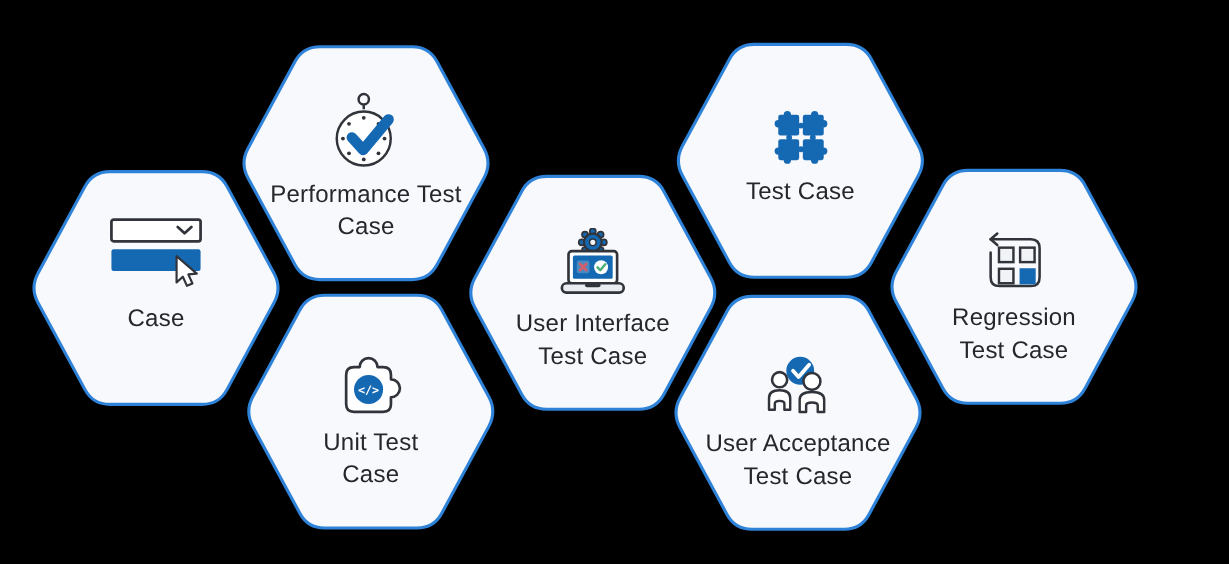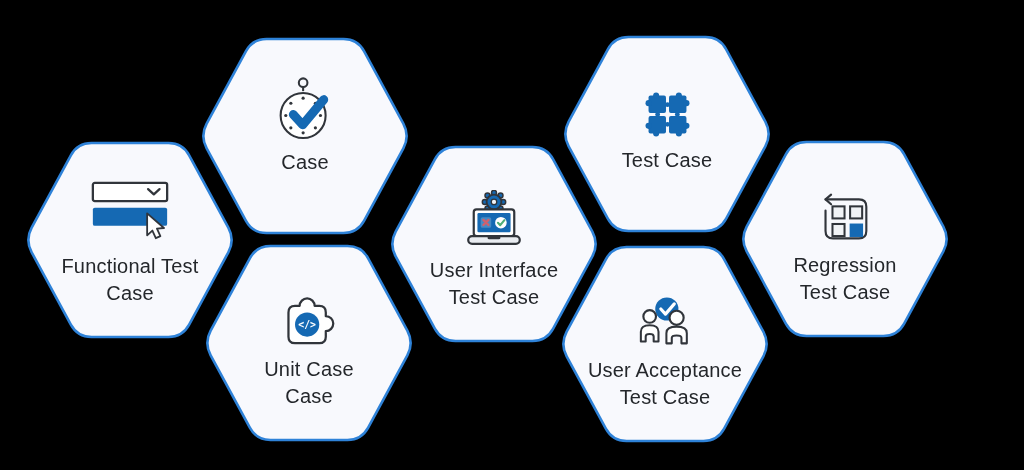--- a/index.html
+++ b/index.html
@@ -73,21 +73,20 @@
     <div class="hex-content">
       <div class="hex-icon">
           <svg width="80" height="64" viewBox="0 0 84 67">
     <rect x="3" y="3" width="78" height="19" rx="2" fill="#fff" stroke="#31353b" stroke-width="2.4"></rect>
     <path d="M61 9.5 L67 15 L73 9.5" fill="none" stroke="#31353b" stroke-width="2.4" stroke-linecap="round" stroke-linejoin="round"></path>
     <rect x="3" y="29" width="78" height="19" rx="2" fill="#1569b3"></rect>
     <path d="M60 35 v23 l5.5 -5 l3.6 8 l4.8 -2.1 l-3.6 -7.9 l7.4 -0.7 Z" fill="#fff" stroke="#31353b" stroke-width="1.9" stroke-linejoin="round"></path>
   </svg>
         </div>
       <div class="hex-label">
-        <div class="label-line1">Functional Test</div>
         <div class="label-line2">Case</div>
       </div>
     </div>
   </div>
     <div class="hex hex-performance">
     <svg class="hex-bg" viewBox="0 0 216 200">
       <path d="M 69.5 3 L 146.5 3 Q 160.5 3 167.16 15.31 L 206.34 87.69 Q 213 100 206.34 112.31
                L 167.16 184.69 Q 160.5 197 146.5 197 L 69.5 197 Q 55.5 197 48.84 184.69
                L 9.66 112.31 Q 3 100 9.66 87.69 L 48.84 15.31 Q 55.5 3 69.5 3 Z" style="fill:#f8f9fd;stroke:#2e82d8;stroke-width:2.6"></path>
     </svg>
@@ -104,40 +103,41 @@
               <circle cx="16.9" cy="55.1" r="1.7"></circle>
       <circle cx="11.5" cy="42" r="1.7"></circle>
               <circle cx="16.9" cy="28.9" r="1.7"></circle>
       <circle cx="30" cy="23.5" r="1.7"></circle>
               <circle cx="43.1" cy="28.9" r="1.7"></circle>
     </g>
     <path d="M19.5 41 L29.5 52 L52 25" fill="none" stroke="#1569b3" stroke-width="9.5" stroke-linecap="round" stroke-linejoin="round"></path>
   </svg>
         </div>
       <div class="hex-label">
+        <div class="label-line1">Performance Test</div>
         <div class="label-line2">Case</div>
       </div>
     </div>
   </div>
     <div class="hex hex-unit">
     <svg class="hex-bg" viewBox="0 0 216 200">
       <path d="M 69.5 3 L 146.5 3 Q 160.5 3 167.16 15.31 L 206.34 87.69 Q 213 100 206.34 112.31
                L 167.16 184.69 Q 160.5 197 146.5 197 L 69.5 197 Q 55.5 197 48.84 184.69
                L 9.66 112.31 Q 3 100 9.66 87.69 L 48.84 15.31 Q 55.5 3 69.5 3 Z" style="fill:#f8f9fd;stroke:#2e82d8;stroke-width:2.6"></path>
     </svg>
     <div class="hex-content">
       <div class="hex-icon">
           <svg width="56" height="58" viewBox="0 0 60 62">
     <path d="M15 18 H20 A8 8 0 1 1 36 18 H41 Q48 18 48 25 V29 A8 8 0 1 1 48 45 V51 Q48 58 41 58 H15 Q8 58 8 51 V25 Q8 18 15 18 Z" fill="#fff" stroke="#31353b" stroke-width="2.4" stroke-linejoin="round"></path>
     <circle cx="28" cy="38" r="13" fill="#1569b3"></circle>
     <text x="28" y="42" text-anchor="middle" font-size="10.5" font-weight="bold" fill="#fff" font-family="DejaVu Sans Mono, monospace">&lt;/&gt;</text>
   </svg>
         </div>
       <div class="hex-label">
-        <div class="label-line1">Unit Case</div>
+        <div class="label-line1">Unit Test</div>
         <div class="label-line2">Case</div>
       </div>
     </div>
   </div>
     <div class="hex hex-user-interface">
     <svg class="hex-bg" viewBox="0 0 216 200">
       <path d="M 69.5 3 L 146.5 3 Q 160.5 3 167.16 15.31 L 206.34 87.69 Q 213 100 206.34 112.31
                L 167.16 184.69 Q 160.5 197 146.5 197 L 69.5 197 Q 55.5 197 48.84 184.69
                L 9.66 112.31 Q 3 100 9.66 87.69 L 48.84 15.31 Q 55.5 3 69.5 3 Z" style="fill:#f8f9fd;stroke:#2e82d8;stroke-width:2.6"></path>
     </svg>

